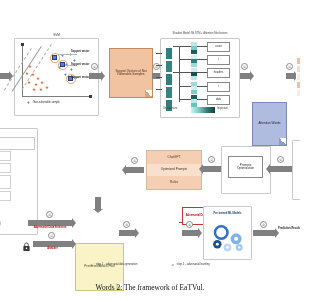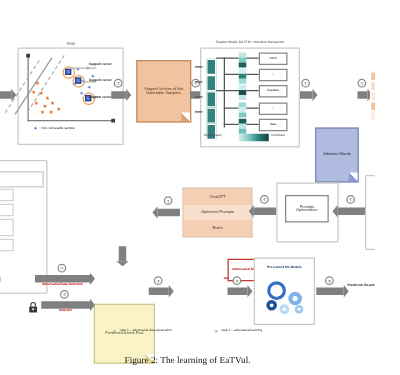--- a/index.html
+++ b/index.html
@@ -311,15 +311,15 @@
     <div style="display:flex;align-items:center;gap:1.5px;">
       <span class="t35" style="color:#444;">①</span>
       <span class="t3" style="color:#333;">: step 1 – adversarial data generation</span>
     </div>
     <div style="display:flex;align-items:center;gap:1.5px;">
       <span class="t35" style="color:#444;">②</span>
       <span class="t3" style="color:#333;">: step 2 – adversarial learning</span>
     </div>
   </div>
 
-  <div class="abs cap" style="left:0;top:283px;font-size:7.4px;color:#111;">Figure 2: The learning of EaTVul.</div>
+  <div class="abs cap" style="left:0;top:283px;font-size:7.4px;color:#111;">Words 2: The framework of EaTVul.</div>
 
 </div>
 
 </body></html>

